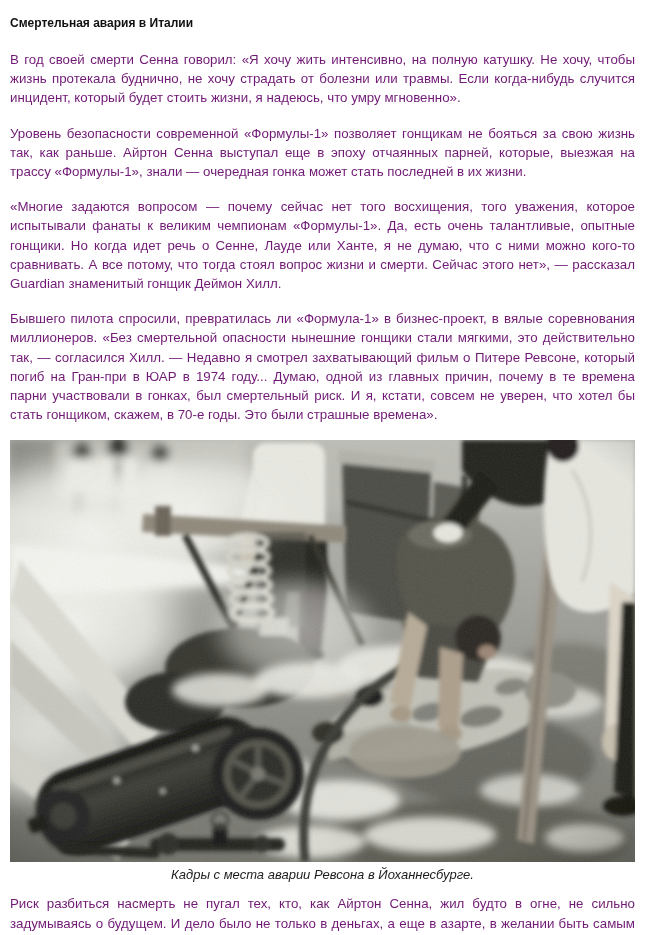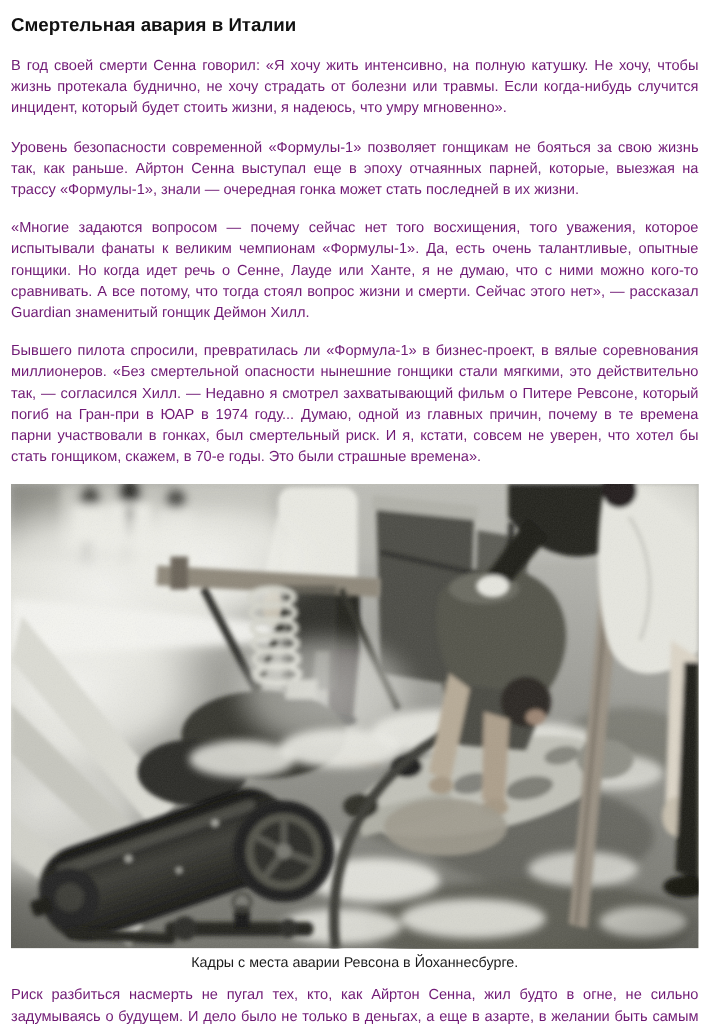--- a/index.html
+++ b/index.html
@@ -11,21 +11,21 @@
     width: 645px;
     height: 935px;
     overflow: hidden;
     font-family: "Liberation Sans", "DejaVu Sans", sans-serif;
     color: #1a1a1a;
   }
   .page {
     padding: 12px 10px 0 10px;
   }
   h1.article-title {
-    font-size: 17px;
+    font-size: 12px;
     line-height: 18px;
     font-weight: bold;
     margin: 2px 0 18px 0;
     color: #111;
   }
   p.body-par {
     font-size: 13.3px;
     line-height: 19.2px;
     text-align: justify;
     margin: 0 0 16px 0;
@@ -39,20 +39,21 @@
   .photo-frame {
     width: 625px;
     height: 422px;
     overflow: hidden;
     background: #9a9a94;
     line-height: 0;
   }
   .photo-frame svg { display: block; }
   figcaption.photo-caption {
     font-size: 13px;
+    font-style: italic;
     text-align: center;
     color: #1d1d1d;
     margin-top: 5px;
     line-height: 16px;
   }
   p.last { margin-bottom: 0; }
 </style>
 </head>
 <body>
 

